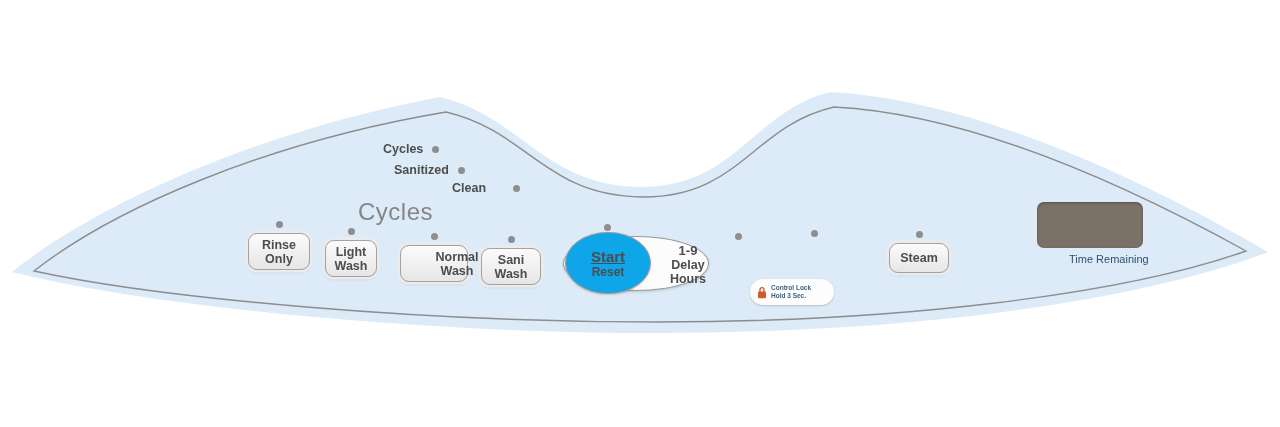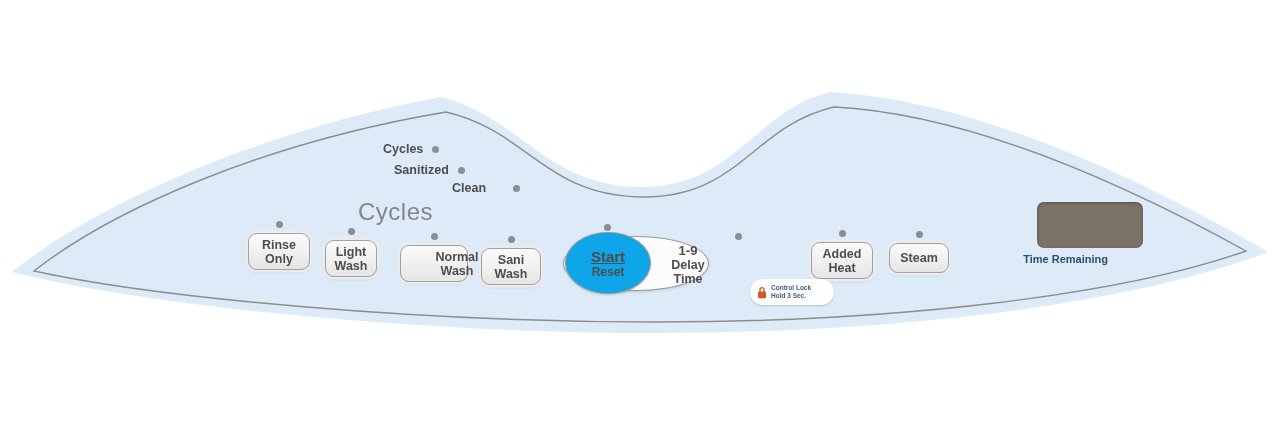--- a/index.html
+++ b/index.html
@@ -53,22 +53,22 @@
     position:absolute;left:750px;top:279px;width:84px;height:26px;border-radius:13px;
     background:#fdfdfd;box-shadow:0 1px 2px rgba(0,0,0,.18);
     display:flex;align-items:center;gap:4px;padding:0 7px;box-sizing:border-box;
   }
   .lock-text{font-size:6.5px;font-weight:700;color:#3f6180;line-height:8px;white-space:nowrap;}
   .display-screen{
     position:absolute;left:1037px;top:202px;width:106px;height:46px;
     background:#7b7166;border-radius:7px;box-shadow:inset 0 1px 3px rgba(0,0,0,.3);
   }
   .display-label{
-    position:absolute;left:1002px;top:253px;width:106px;text-align:right;
-    font-size:11px;font-weight:700;color:#2f4e6e;
+    position:absolute;left:1069px;top:253px;width:106px;text-align:left;
+    font-size:11px;font-weight:400;color:#2f4e6e;
   }
 </style>
 </head>
 <body>
 
 <div class="stage">
 
   <svg class="panel-bg" width="1280" height="427" viewBox="0 0 1280 427">
     <path d="M 12 272
              C 95 205, 255 132, 440 97
@@ -129,37 +129,33 @@
       <span>Wash</span>
     </div>
   </div>
 
   <div class="start-assembly">
     <span class="dot start-dot"></span>
     <div class="capsule"></div>
     <div class="delay-text">
       <div class="num">1-9</div>
       <div>Delay</div>
-      <div>Time</div>
+      <div>Hours</div>
     </div>
     <div class="start-oval">
       <span class="start-label">Start</span>
       <span class="reset-label">Reset</span>
     </div>
   </div>
 
   <div class="btn-group" style="left:735px;top:233px;">
     <span class="dot"></span>
   </div>
   <div class="btn-group" style="left:811px;top:230px;">
     <span class="dot"></span>
-    <div class="key two-line" style="width:62px;">
-      <span>Added</span>
-      <span>Heat</span>
-    </div>
   </div>
   <div class="btn-group" style="left:889px;top:231px;">
     <span class="dot"></span>
     <div class="key one-line" style="width:60px;">
       <span>Steam</span>
     </div>
   </div>
 
   <div class="lock-badge">
     <svg width="10" height="13" viewBox="0 0 10 13">

